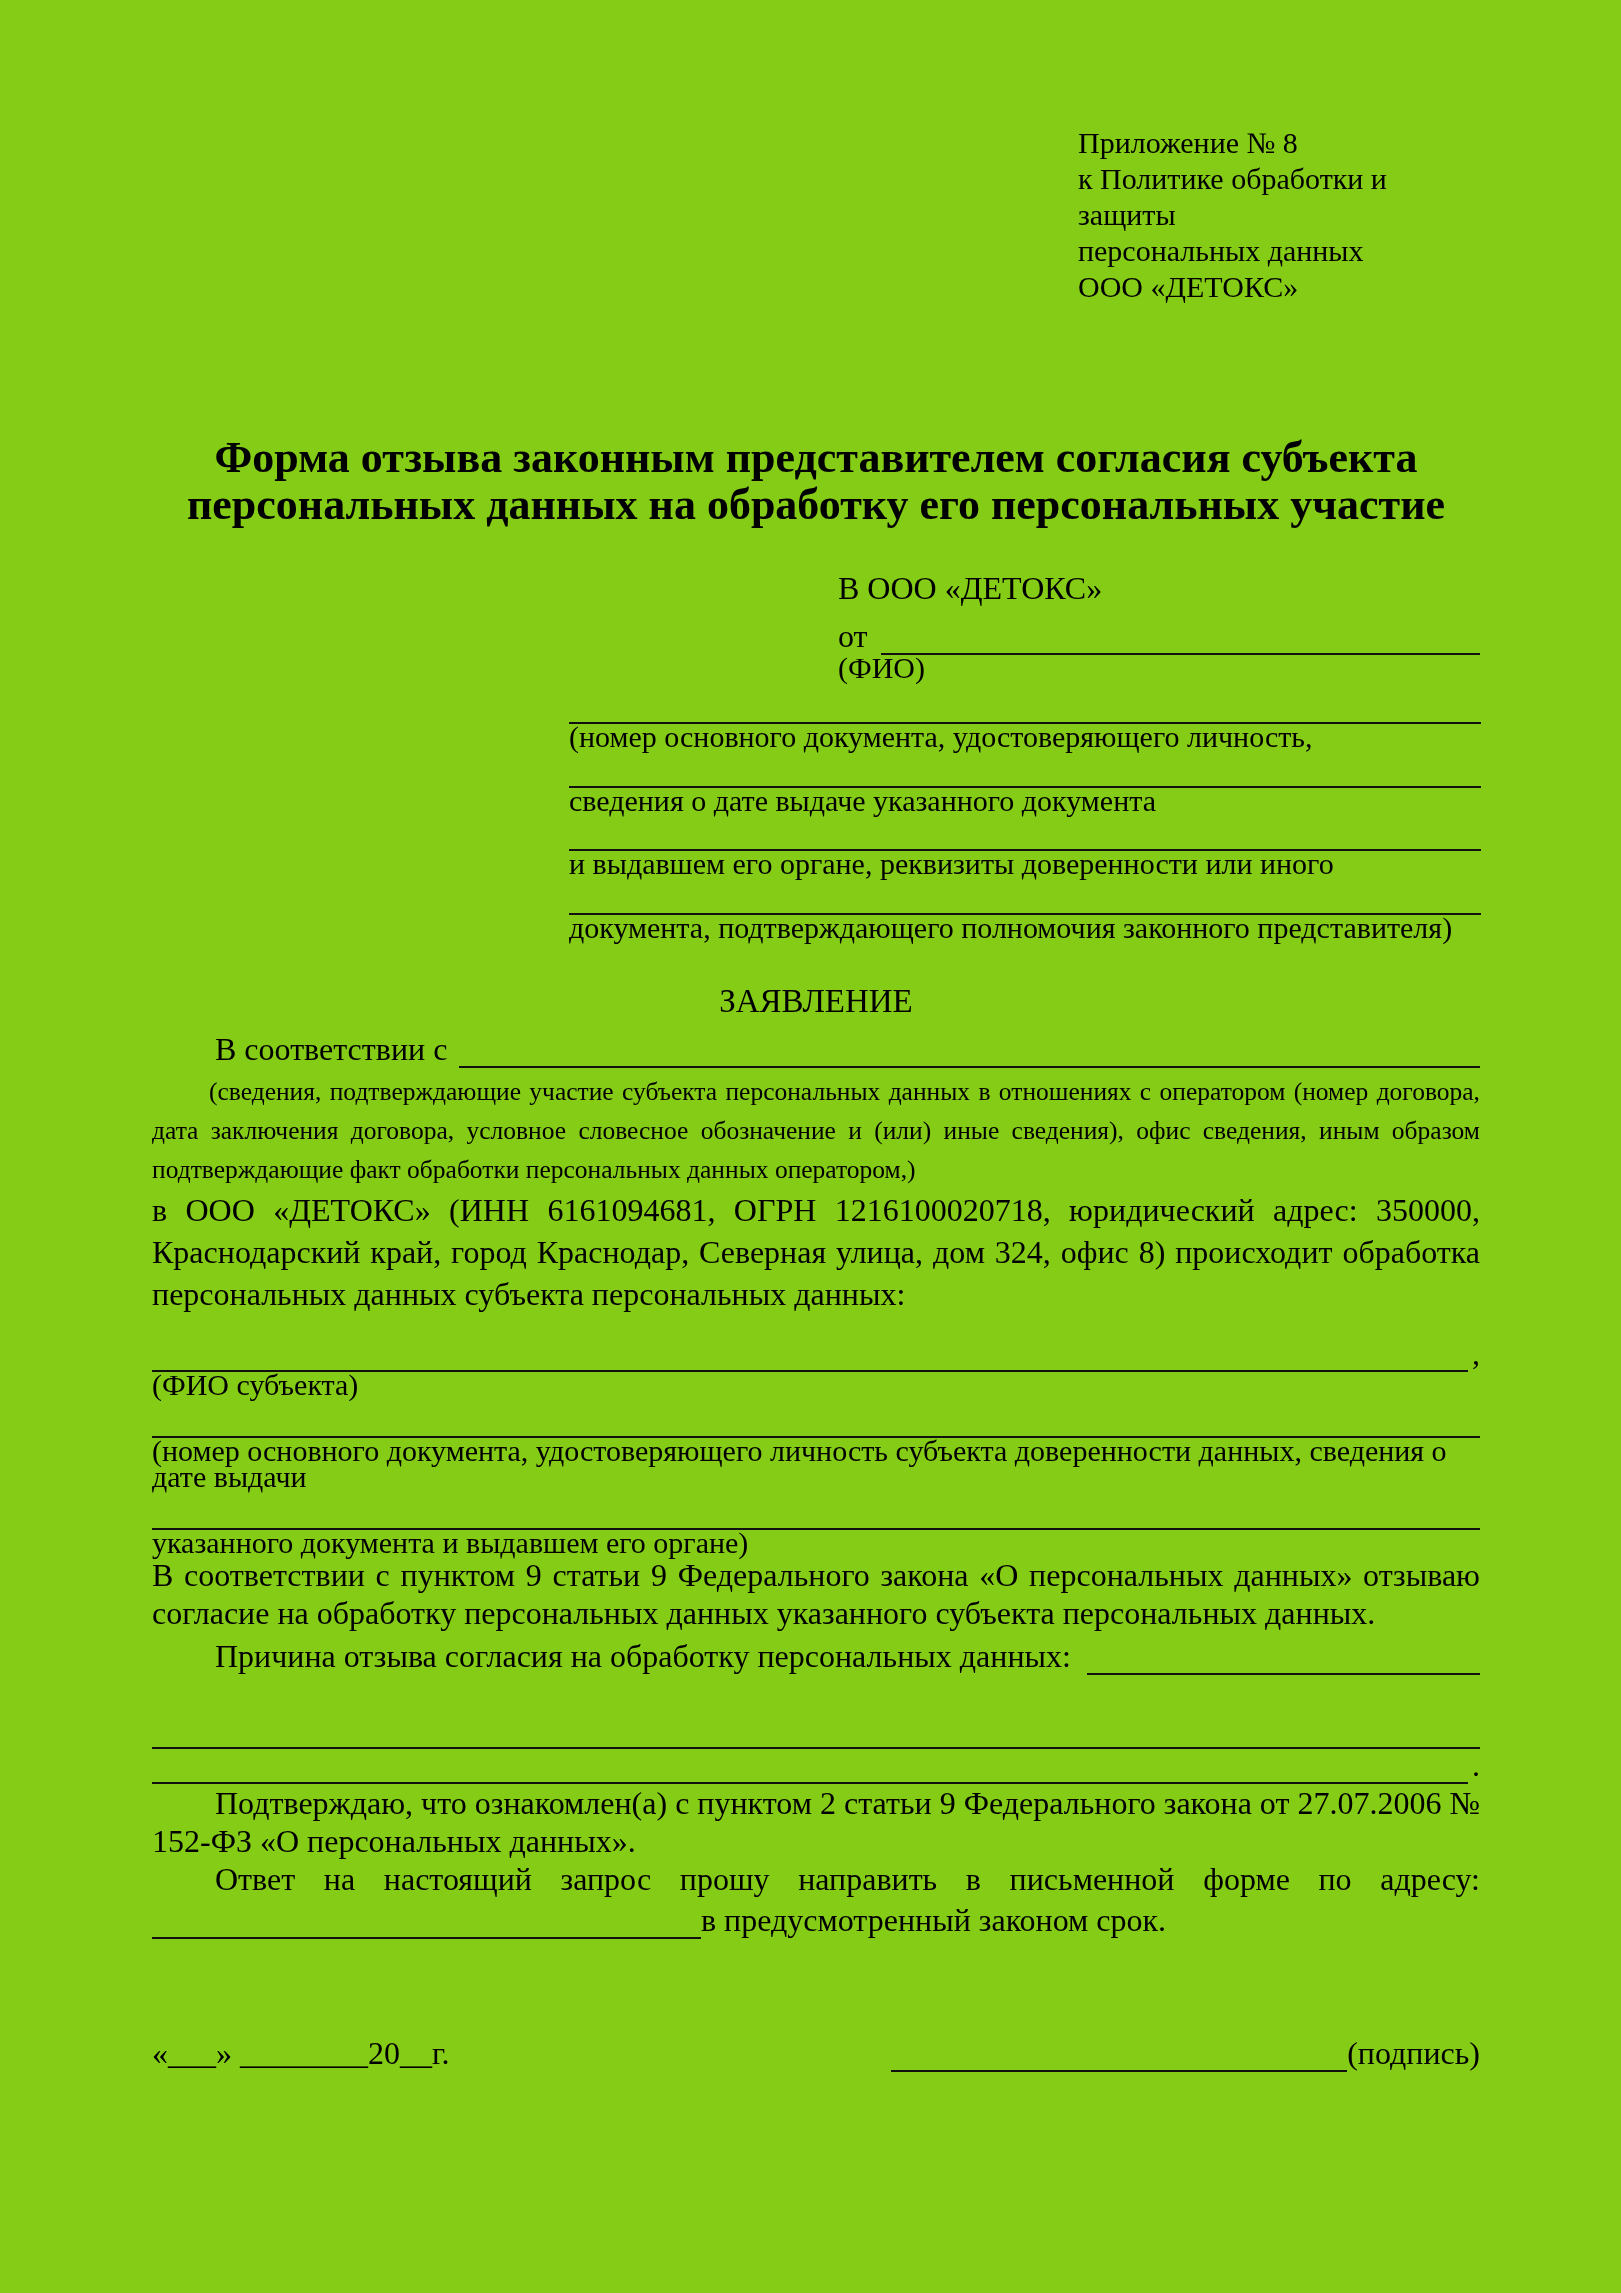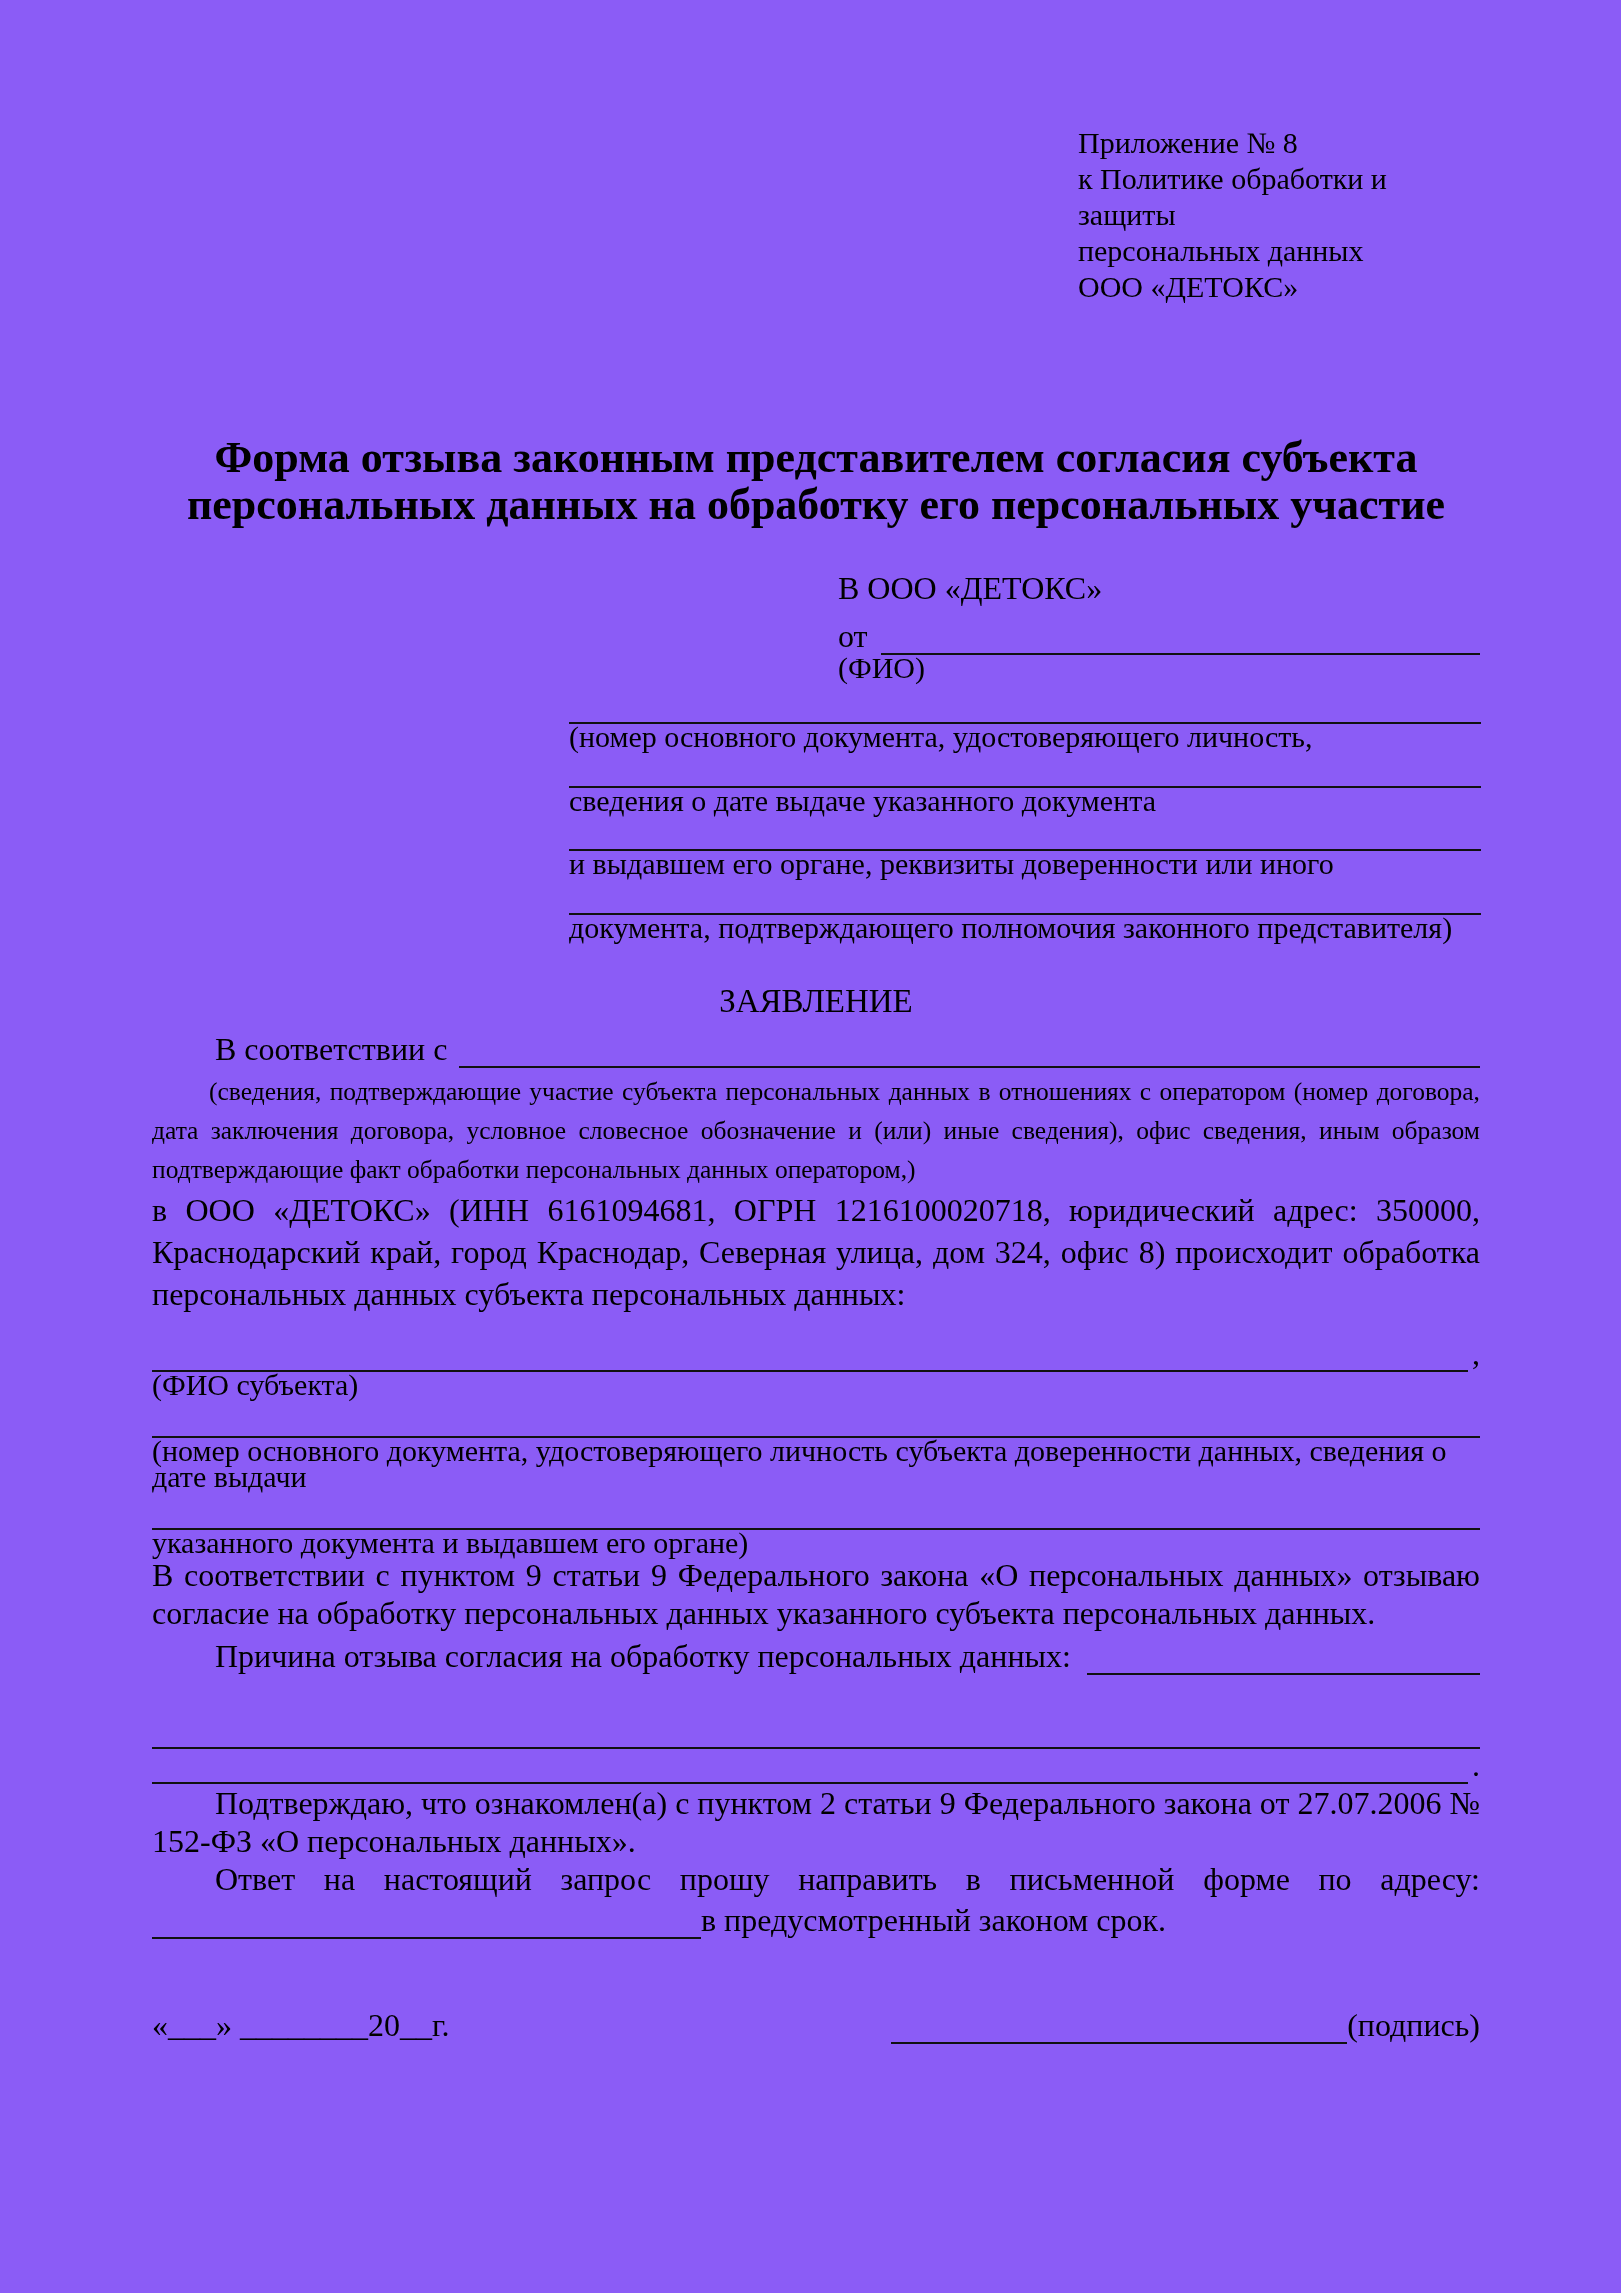--- a/index.html
+++ b/index.html
@@ -1,21 +1,21 @@
 <!DOCTYPE html>
 <html lang="ru"><head>
 <meta charset="utf-8">
 <style>
   * { margin:0; padding:0; box-sizing:border-box; }
   html,body { background:#ffffff; }
   .page {
     position:relative;
     width:1621px; height:2294px;
     margin:0 auto;
-    background:#8b5cf6;
+    background:#84cc16;
     color:#000000;
     font-family:"Liberation Serif","DejaVu Serif",serif;
     overflow:hidden;
   }
   .content { padding:125px 141px 0 152px; }
 
   
   .appendix { margin-left:926px; font-size:30px; line-height:36px; }
 
   
@@ -55,21 +55,21 @@
 
   .spacer-line-1 { margin-top:41px; height:33px; border-bottom:2.9px solid #111111; }
   .dot-row { display:flex; align-items:flex-end; height:35px; font-size:32px; }
 
   .last-just { text-align-last:justify; }
 
   .reply-row { display:flex; align-items:flex-end; height:41px; font-size:32px; }
   .reply-row .blank { width:549px; }
 
   
-  .footer { display:flex; justify-content:space-between; align-items:flex-end; margin-top:66px; font-size:32px; }
+  .footer { display:flex; justify-content:space-between; align-items:flex-end; margin-top:94px; font-size:32px; }
   .sig-group { display:flex; align-items:flex-end; }
   .sig-group .blank { width:456px; height:39px; }
 </style>
 </head>
 <body>
 
 <div class="page">
   <div class="content">
 
     <div class="appendix">

